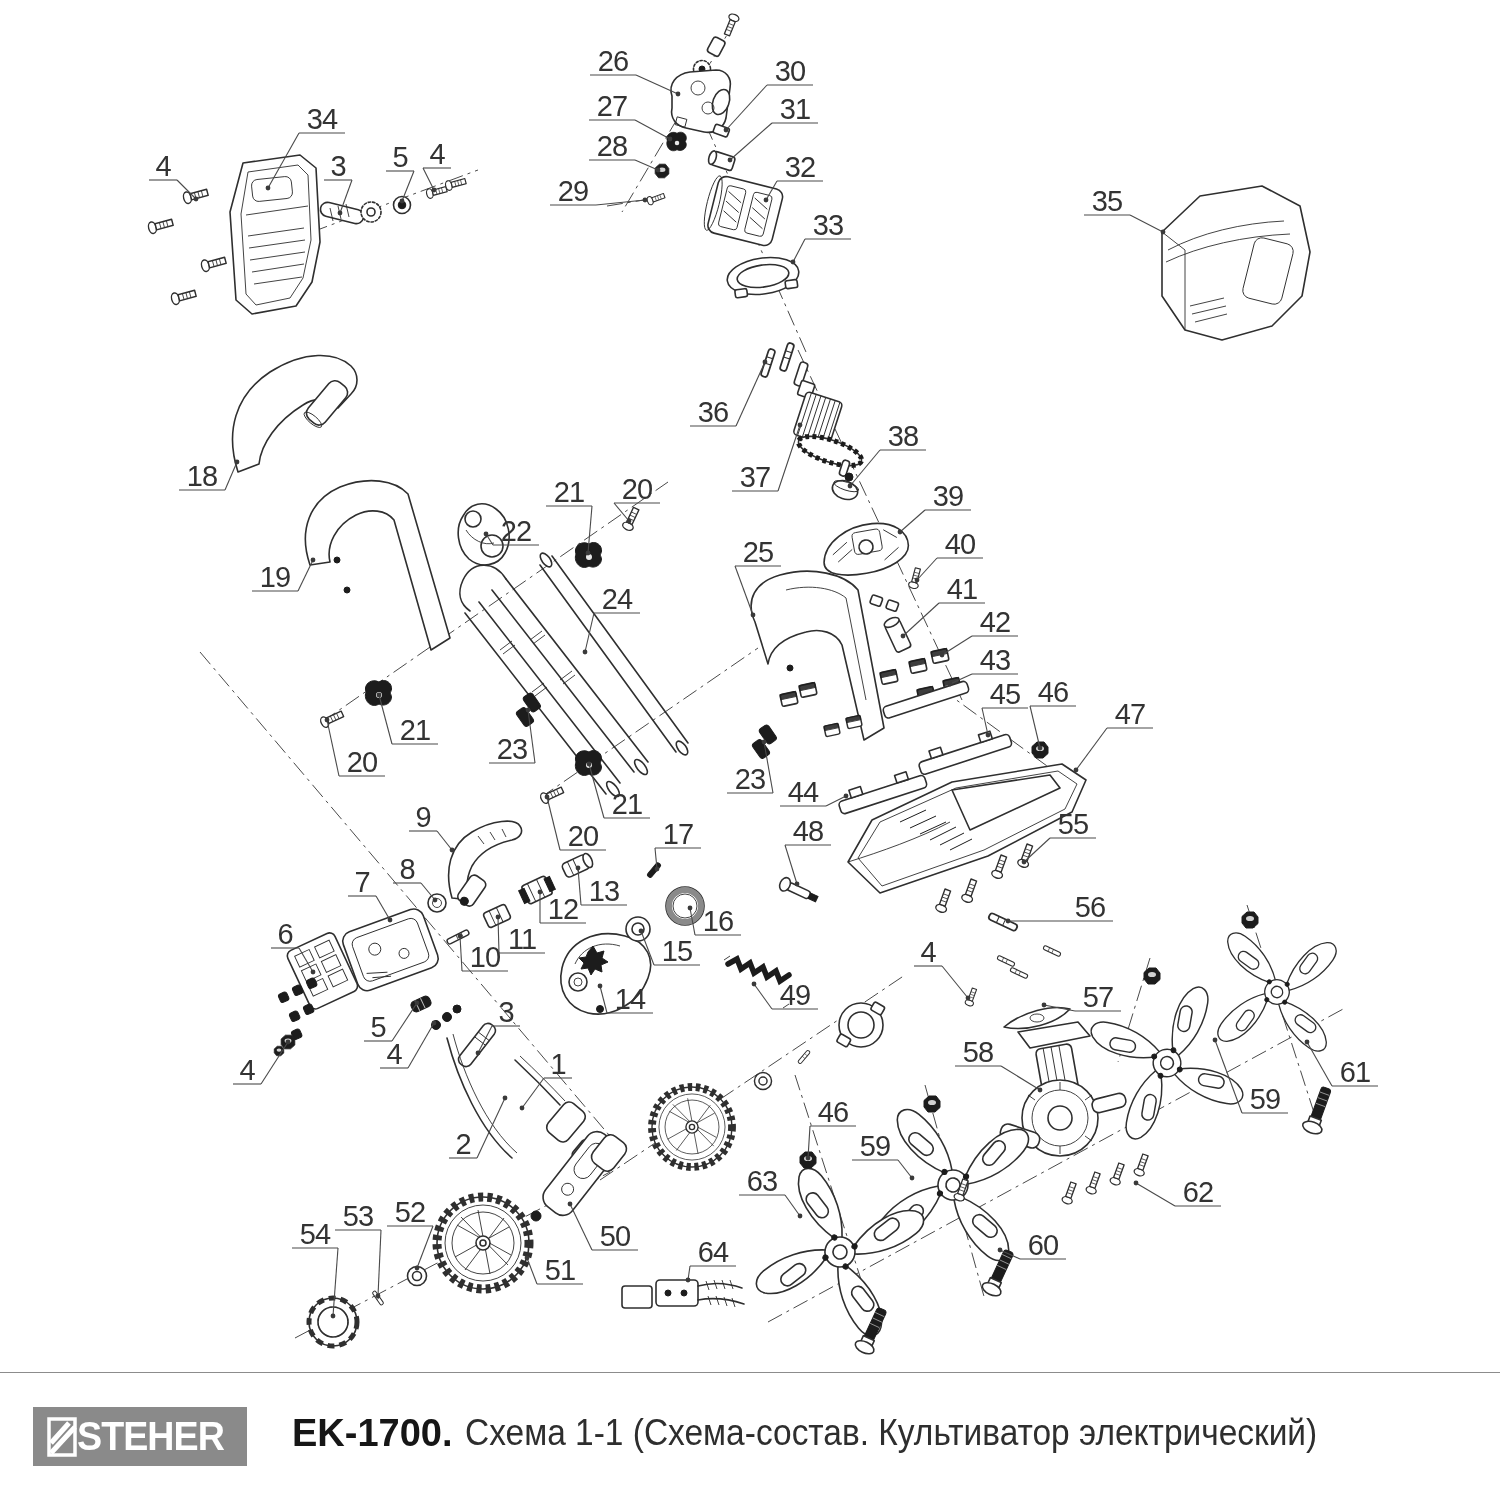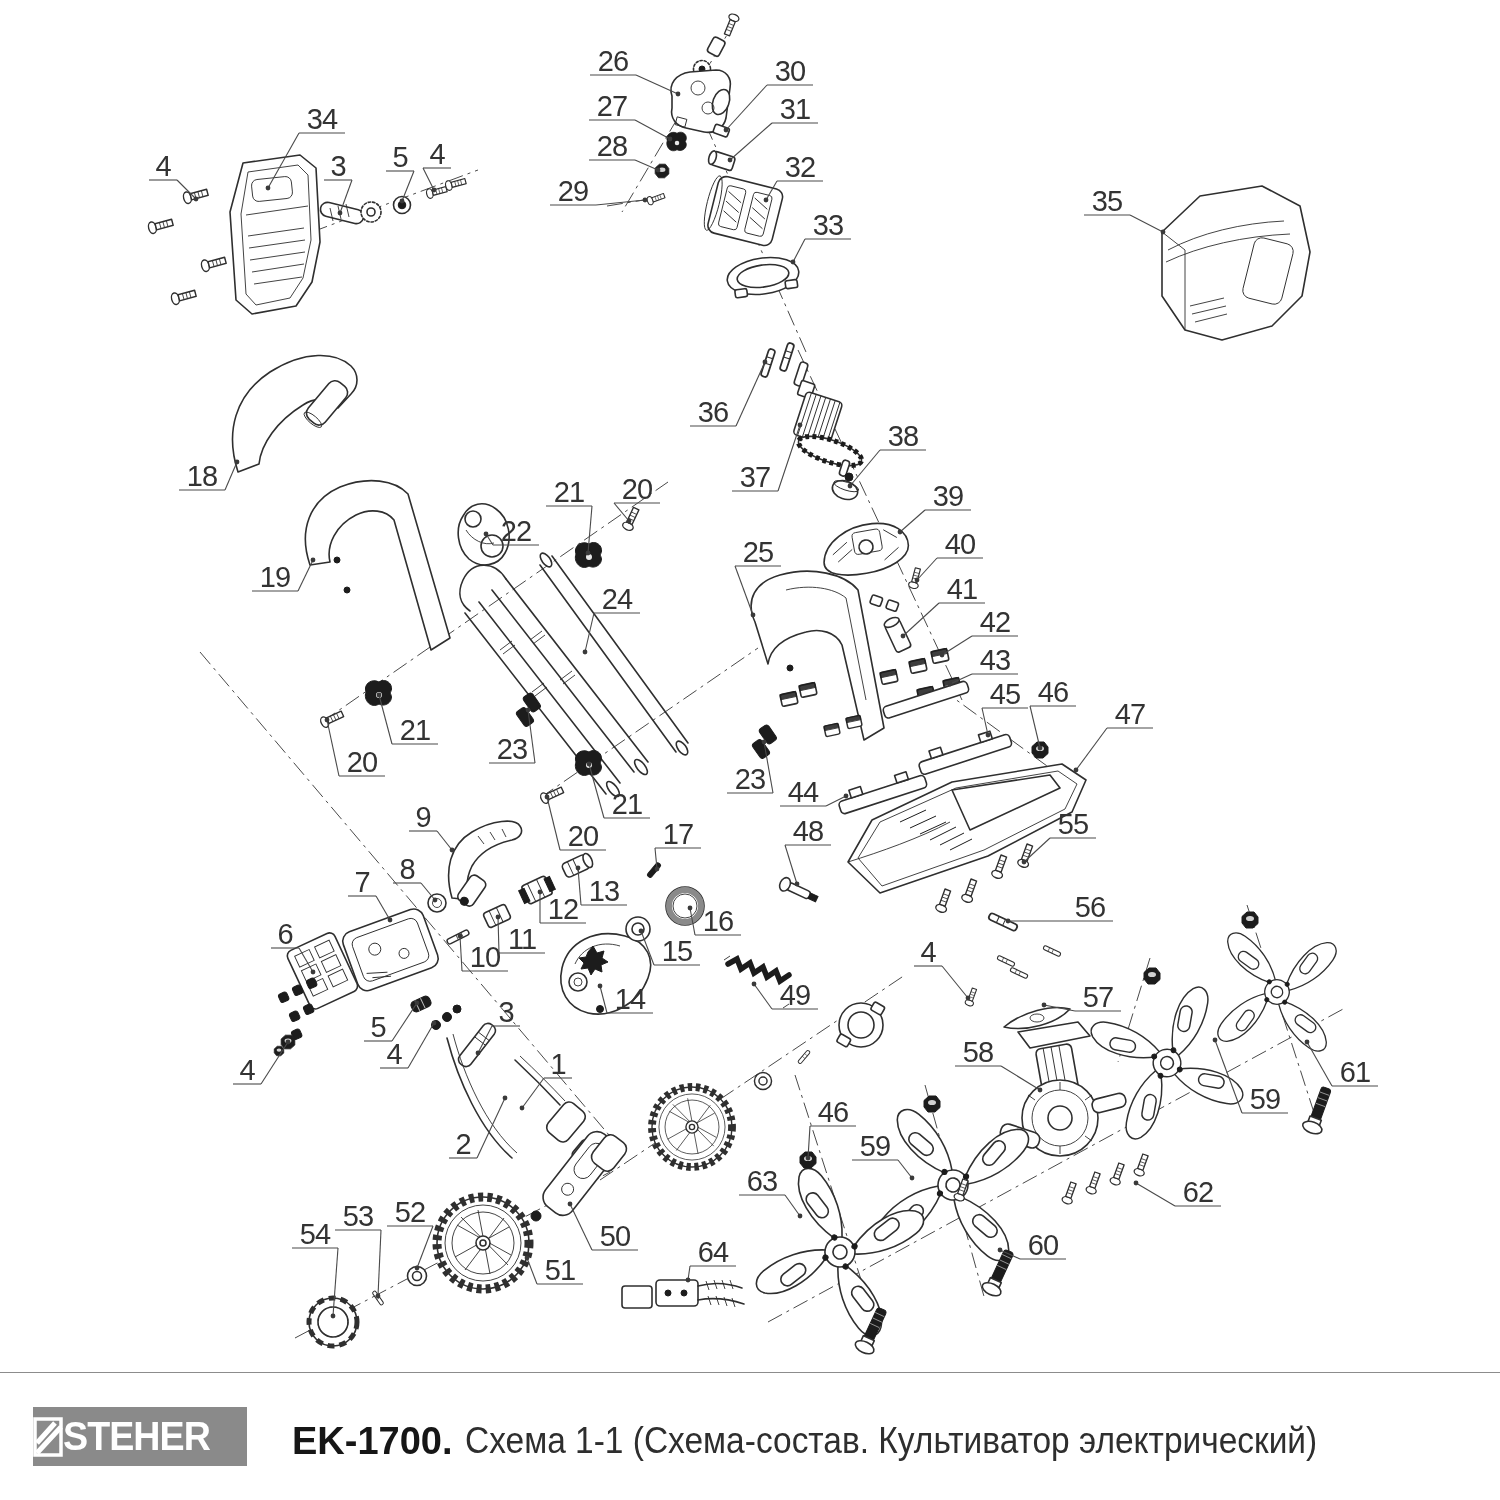--- a/index.html
+++ b/index.html
@@ -10,24 +10,24 @@
   .p  {fill:#fff;stroke:#2f2f2f;stroke-width:1.6;stroke-linejoin:round;stroke-linecap:round;}
   .pn {fill:none;stroke:#2f2f2f;stroke-width:1.6;stroke-linejoin:round;stroke-linecap:round;}
   .thin{fill:none;stroke:#2f2f2f;stroke-width:.9;}
   .dk {fill:#1c1c1c;stroke:#1c1c1c;stroke-width:1;}
   .ax {fill:none;stroke:#4a4a4a;stroke-width:1;stroke-dasharray:16 5 3 5;}
   .ldr{stroke:#4a4a4a;stroke-width:1.1;fill:none;}
   .lbl{font-size:29px;fill:#333;letter-spacing:-1px;}
   
   .footer{position:absolute;left:0;top:1372px;width:1500px;height:128px;border-top:1.5px solid #8c8c8c;background:#fff;}
   .logo{position:absolute;left:33px;top:34px;width:214px;height:59px;background:#8a8a8a;
-        display:flex;align-items:center;}
+        display:flex;align-items:center;justify-content:center;}
   .logo .mark{width:30px;height:40px;position:relative;flex:0 0 auto;}
   .logo .word{color:#fff;font-weight:bold;font-size:40px;letter-spacing:-1px;transform:scaleX(.94);transform-origin:left center;}
-  .title{position:absolute;left:292px;top:36px;height:64px;display:flex;align-items:center;white-space:nowrap;}
+  .title{position:absolute;left:292px;top:28px;height:64px;display:flex;align-items:center;white-space:nowrap;}
   .title .model{font-weight:bold;font-size:38px;color:#161616;margin-right:12px;}
   .title .scheme{font-size:36px;color:#2e2e2e;transform:scaleX(.93);transform-origin:left center;}
 </style>
 </head>
 <body>
 
 <div class="stage">
 
 <svg id="diagram" width="1500" height="1372" viewBox="0 0 1500 1372">
 

